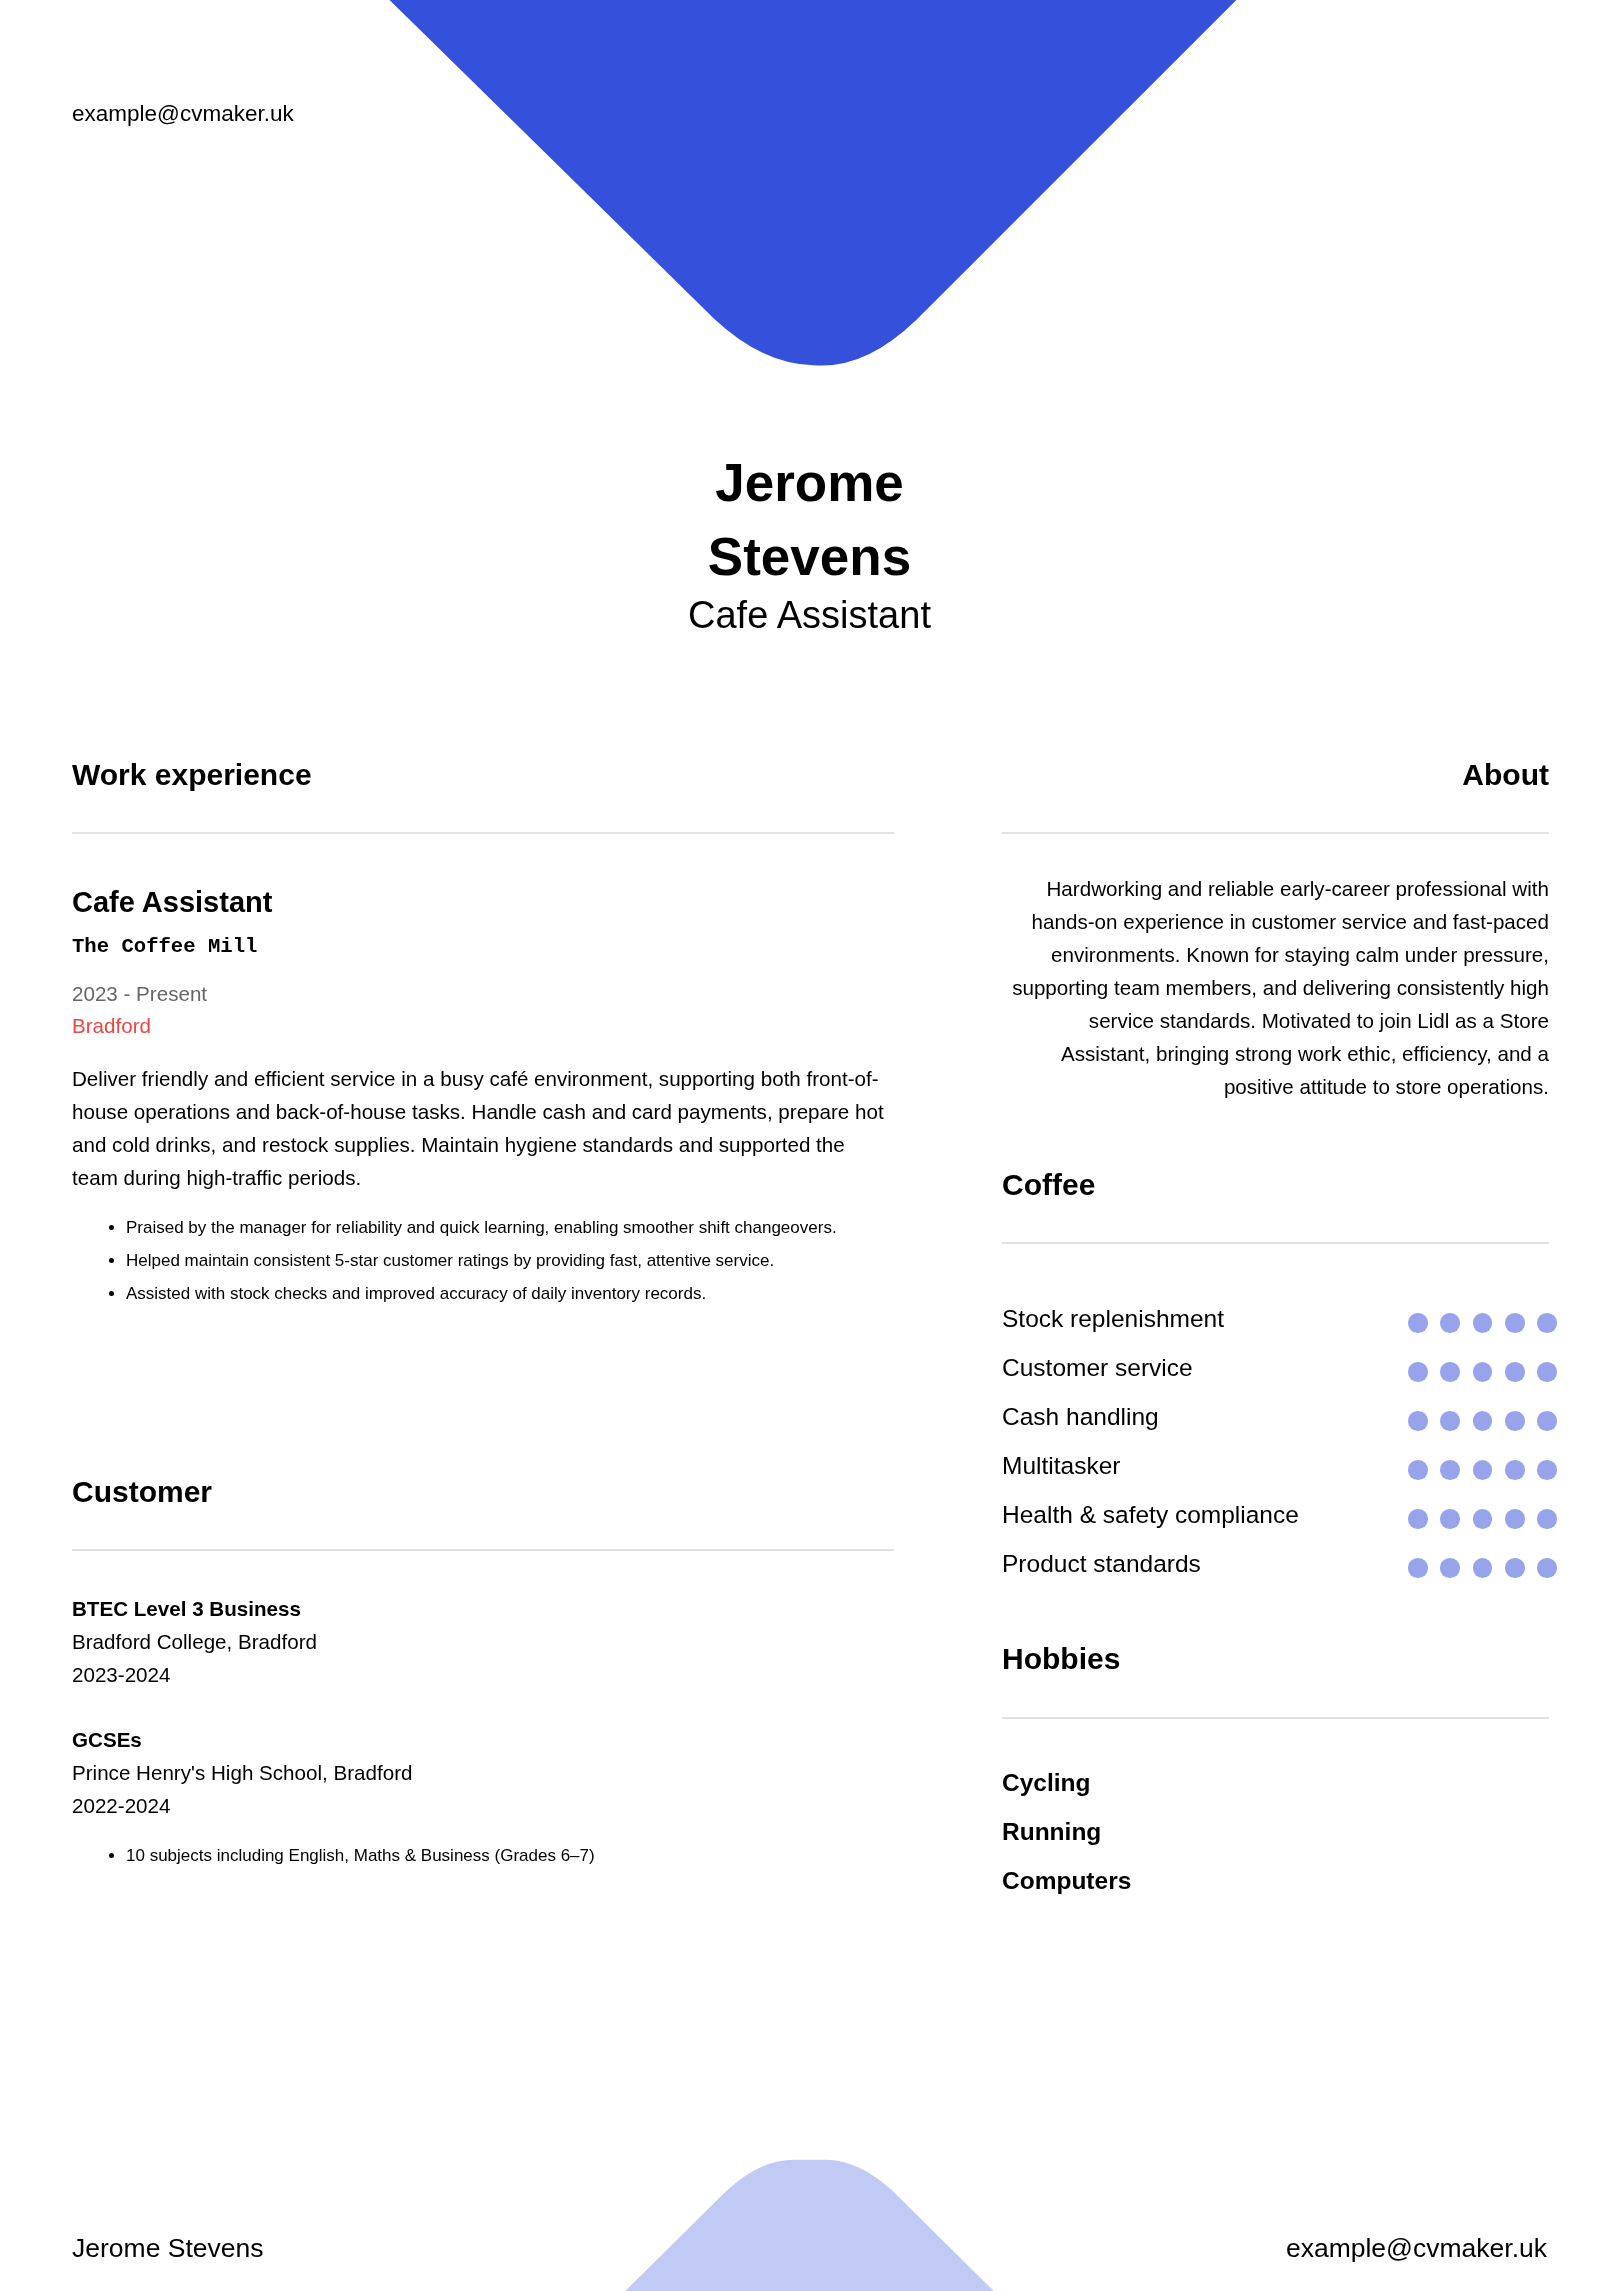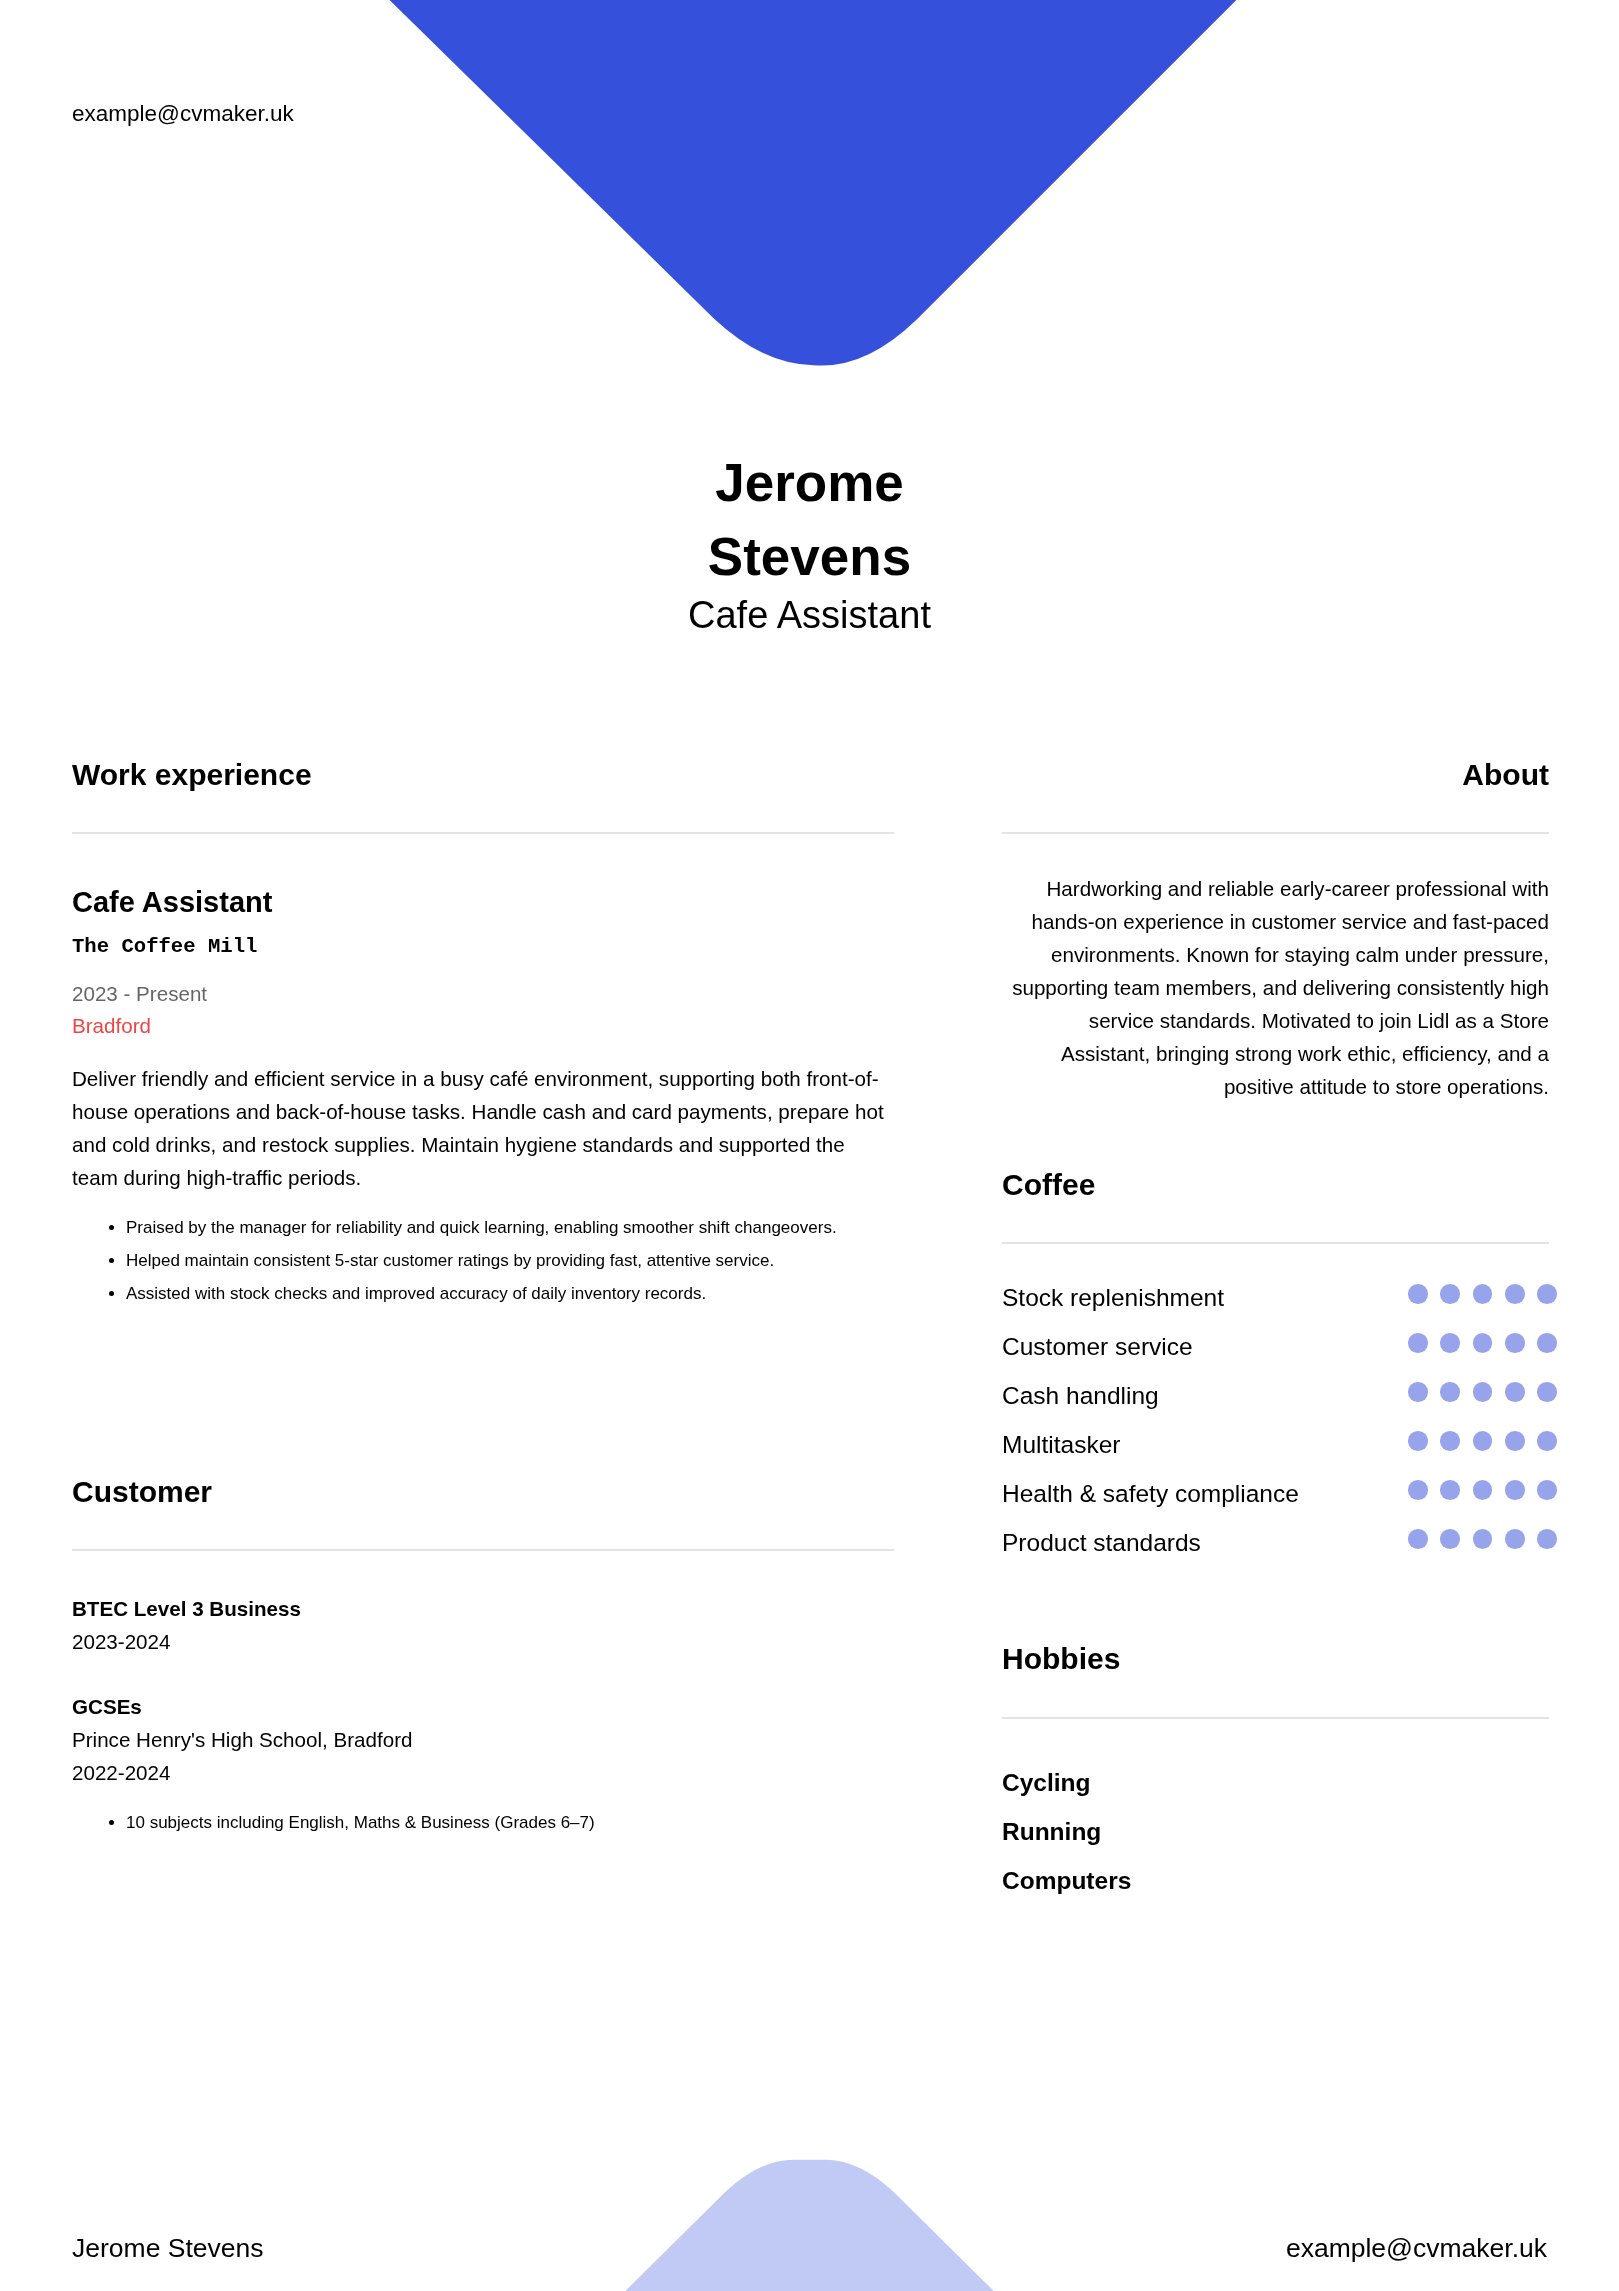--- a/index.html
+++ b/index.html
@@ -28,21 +28,21 @@
   .company { font-size: 20.6px; font-weight: bold; line-height: 29px; font-family: Liberation Mono, monospace; }
   .meta { font-size: 20.6px; color: #666; line-height: 32px; }
   .body-text { font-size: 20.6px; line-height: 33px; }
   ul.bullets { margin: 17px; padding-left: 37px; font-size: 17px; line-height: 33px; }
   ul.bullets li { padding-left: 0; }
 
   .edu-item { margin-bottom: 32px; }
   .edu-degree { font-size: 20.6px; font-weight: bold; line-height: 33px; }
   .edu-line { font-size: 20.6px; line-height: 33px; }
 
-  .skill-row { position: relative; height: 49px; display: flex; align-items: flex-start; justify-content: space-between; }
+  .skill-row { position: relative; height: 49px; display: flex; align-items: flex-end; justify-content: space-between; }
   .skill-label { font-size: 24.5px; }
   .dots { display: flex; gap: 12.7px; margin-right: -7.8px; }
   .dot { width: 19.6px; height: 19.6px; border-radius: 50%; }
 
   .hobby { font-size: 24.5px; font-weight: bold; line-height: 49px; }
 
   .footer-name { left: 72px; top: 2233px; font-size: 26.5px; }
   .footer-email { right: 72px; top: 2233px; font-size: 26.5px; }
 </style>
 </head>
@@ -78,20 +78,21 @@
   </div>
 </div>
 
 <div class="abs col-left" style="top:1472px;">
   <div class="section-title">Customer</div>
   <div class="divider" style="margin-top: 38px; background: rgb(227, 227, 227);"></div>
 
   <div style="margin-top:41px;">
     <div class="edu-item">
       <div class="edu-degree">BTEC Level 3 Business</div>
+      <div class="edu-line">Bradford College, Bradford</div>
       <div class="edu-line">2023-2024</div>
     </div>
     <div class="edu-item">
       <div class="edu-degree">GCSEs</div>
       <div class="edu-line">Prince Henry's High School, Bradford</div>
       <div class="edu-line">2022-2024</div>
       <ul class="bullets">
         <li>10 subjects including English, Maths &amp; Business (Grades 6–7)</li>
       </ul>
     </div>

